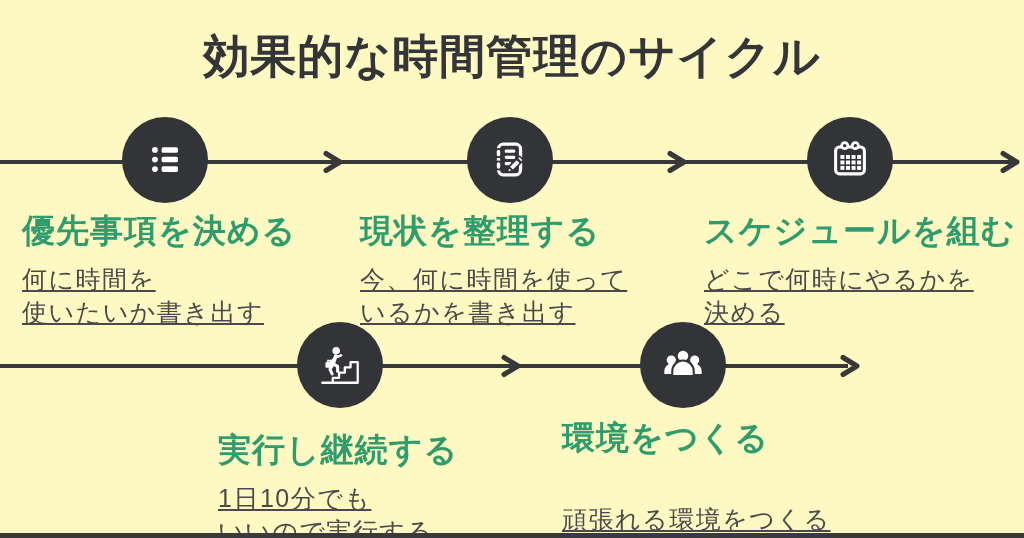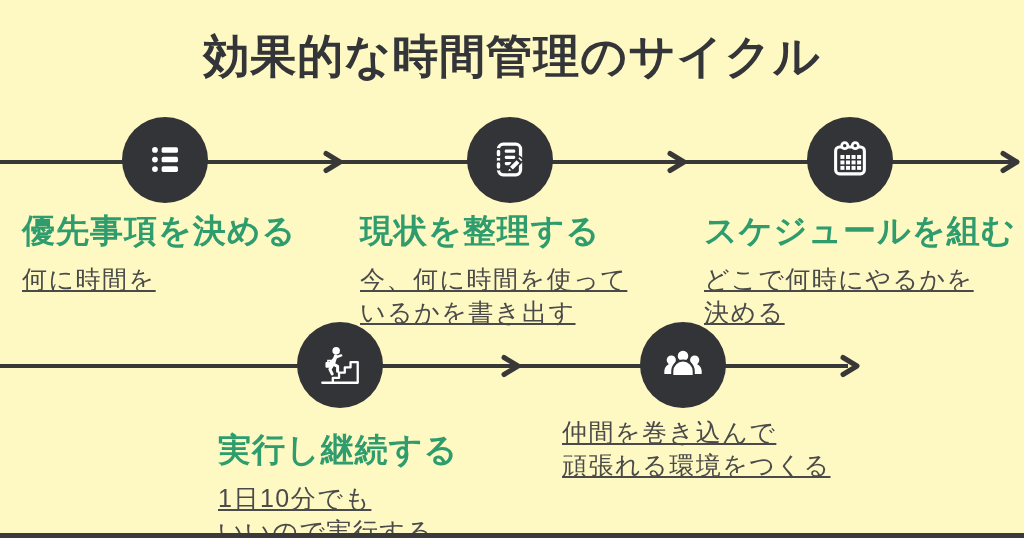--- a/index.html
+++ b/index.html
@@ -125,37 +125,38 @@
       <path d="M4.5 33.5v-3.4a7.3 7.3 0 0 1 14.6 0v3.4z" fill="#ffffff"></path>
       <circle cx="36.2" cy="18.8" r="4.8" fill="#ffffff"></circle>
       <path d="M28.9 33.5v-3.4a7.3 7.3 0 0 1 14.6 0v3.4z" fill="#ffffff"></path>
       <circle cx="24" cy="14.5" r="6.6" fill="#ffffff" stroke="#323437" stroke-width="2.2"></circle>
       <path d="M12.8 35.5v-5a11.2 11.2 0 0 1 22.4 0v5z" fill="#ffffff" stroke="#323437" stroke-width="2.2"></path>
     </svg>
   </div>
 
   <div class="step-text" style="left:22px;top:197px">
     <p class="step-heading">優先事項を決める</p>
-    <p class="step-desc"><span>何に時間を</span><br></p>
+    <p class="step-desc"><span>何に時間を</span><br><span>使いたいか書き出す</span></p>
   </div>
 
   <div class="step-text" style="left:360px;top:197px">
     <p class="step-heading">現状を整理する</p>
     <p class="step-desc"><span>今、何に時間を使って</span><br><span>いるかを書き出す</span></p>
   </div>
 
   <div class="step-text" style="left:704px;top:197px">
     <p class="step-heading">スケジュールを組む</p>
     <p class="step-desc"><span>どこで何時にやるかを</span><br><span>決める</span></p>
   </div>
 
   <div class="step-text" style="left:218px;top:416px">
     <p class="step-heading">実行し継続する</p>
     <p class="step-desc"><span>1日10分でも</span><br><span>いいので実行する</span></p>
   </div>
 
   <div class="step-text" style="left:562px;top:404px">
-    <p class="step-desc"><span>仲間を巻き込んで</span><br><span>頑張れる環境をつくる</span></p>
+    <p class="step-heading">環境をつくる</p>
+    <p class="step-desc"><br><span>頑張れる環境をつくる</span></p>
   </div>
 
   <div class="bottom-bar"></div>
 
 </div>
 
 </body></html>

